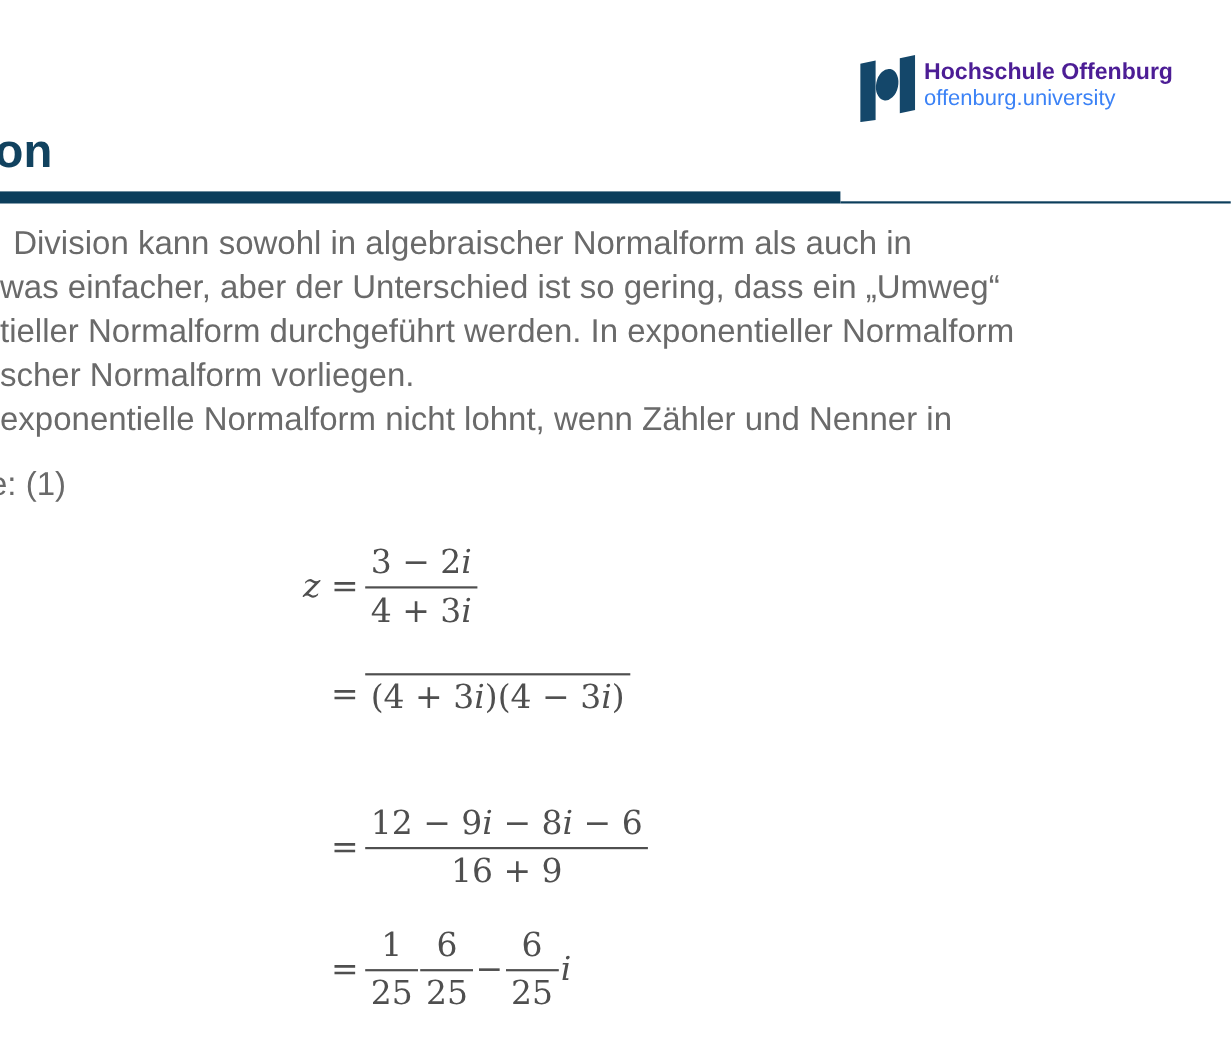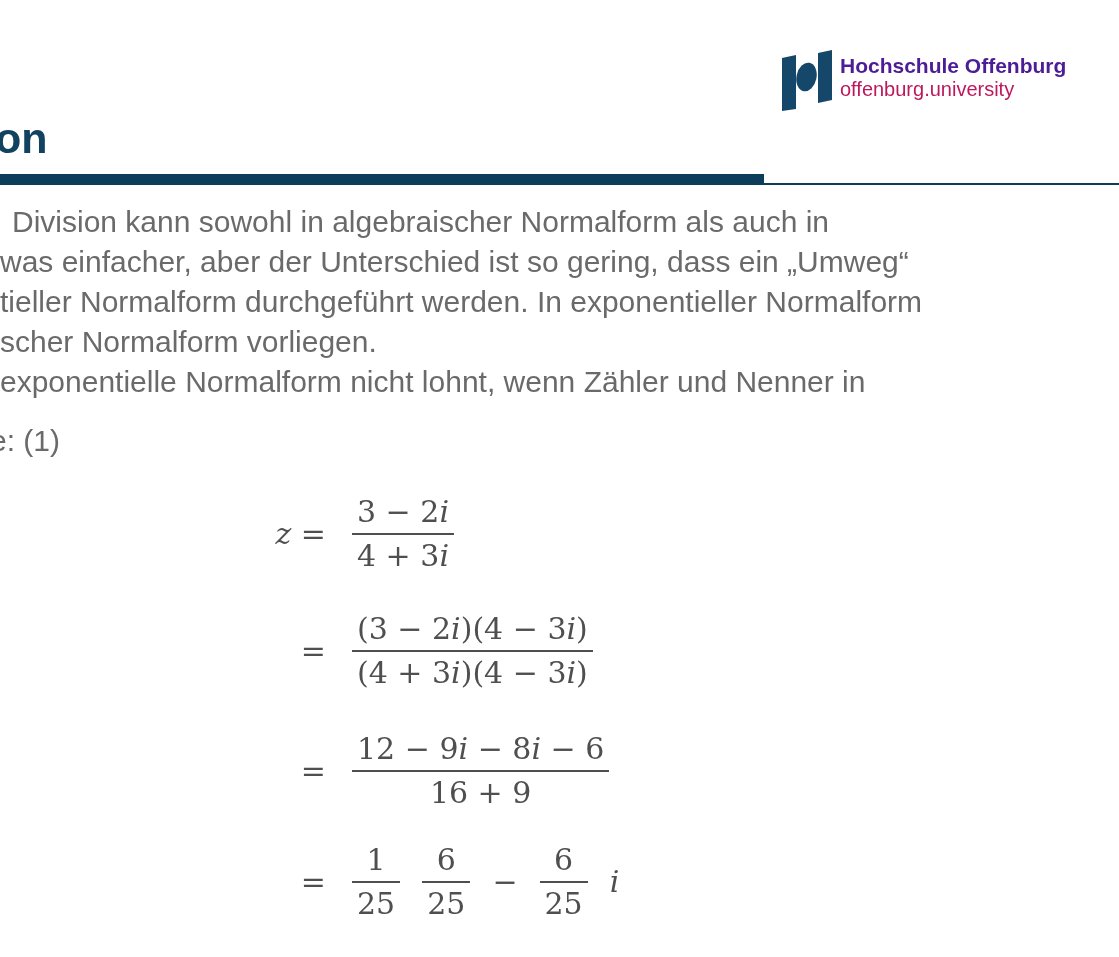--- a/index.html
+++ b/index.html
@@ -9,21 +9,21 @@
     background:#fff;
     overflow:hidden;
     font-family:"Liberation Sans","DejaVu Sans",sans-serif;
   }
 
   
   .logo{position:absolute;top:50px;left:782px;display:flex;}
   .logo-mark{width:50px;height:61px;flex:0 0 auto;}
   .logo-text{margin-left:8px;padding-top:4px;line-height:1.15;white-space:nowrap;}
   .logo-line1{font-size:21px;font-weight:bold;color:#4c1d95;}
-  .logo-line2{font-size:20px;color:#be185d;}
+  .logo-line2{font-size:20px;color:#3b82f6;}
 
   
   .title-fragment{
     position:absolute;left:-5px;top:114px;
     font-size:43px;font-weight:bold;color:#11425f;
     letter-spacing:0px;white-space:nowrap;
   }
   .rule-thick{position:absolute;left:0;top:174px;width:764px;height:11px;background:#0c3e5c;}
   .rule-thin{position:absolute;left:764px;top:183px;width:355px;height:2px;background:#0c3e5c;}
 
@@ -41,21 +41,21 @@
   .math-block{position:absolute;left:0;top:0;width:1119px;height:957px;pointer-events:none;}
   .eq-row{
     position:absolute;left:270px;display:flex;align-items:center;
     color:#4f4f4f;font-family:"DejaVu Serif","Liberation Serif",serif;
     font-size:30px;white-space:nowrap;
   }
   .eq-row[data-idx="0"]{top:493px;}
   .eq-row[data-idx="1"]{top:610px;}
   .eq-row[data-idx="2"]{top:730px;}
   .eq-row[data-idx="3"]{top:841px;}
-  .eq-row > * + *{margin-left:22px;justify-content:flex-end;}
+  .eq-row > * + *{margin-left:2px;justify-content:flex-end;}
   .mtext{line-height:38px;}
   .mtext.lhs{width:56px;text-align:right;margin-right:4px;flex:0 0 auto;}
   .frac{display:inline-flex;flex-direction:column;align-items:center;}
   .frac .num,.frac .den{line-height:38px;padding:0 5px;text-align:center;}
   .frac .bar{align-self:stretch;height:2px;background:#4f4f4f;margin:2px 0;}
   .eq-row i{font-style:italic;}
 </style>
 </head>
 <body>
 
@@ -92,21 +92,20 @@
         <span class="mtext lhs"><i>z</i> =</span>
         <span class="frac">
           <span class="num">3 − 2<i>i</i></span>
           <span class="bar"></span>
           <span class="den">4 + 3<i>i</i></span>
         </span>
       </div>
       <div class="eq-row" data-idx="1">
         <span class="mtext lhs">=</span>
         <span class="frac">
-          <span class="num">(3 − 2<i>i</i>)(4 − 3<i>i</i>)</span>
           <span class="bar"></span>
           <span class="den">(4 + 3<i>i</i>)(4 − 3<i>i</i>)</span>
         </span>
       </div>
       <div class="eq-row" data-idx="2">
         <span class="mtext lhs">=</span>
         <span class="frac">
           <span class="num">12 − 9<i>i</i> − 8<i>i</i> − 6</span>
           <span class="bar"></span>
           <span class="den">16 + 9</span>

